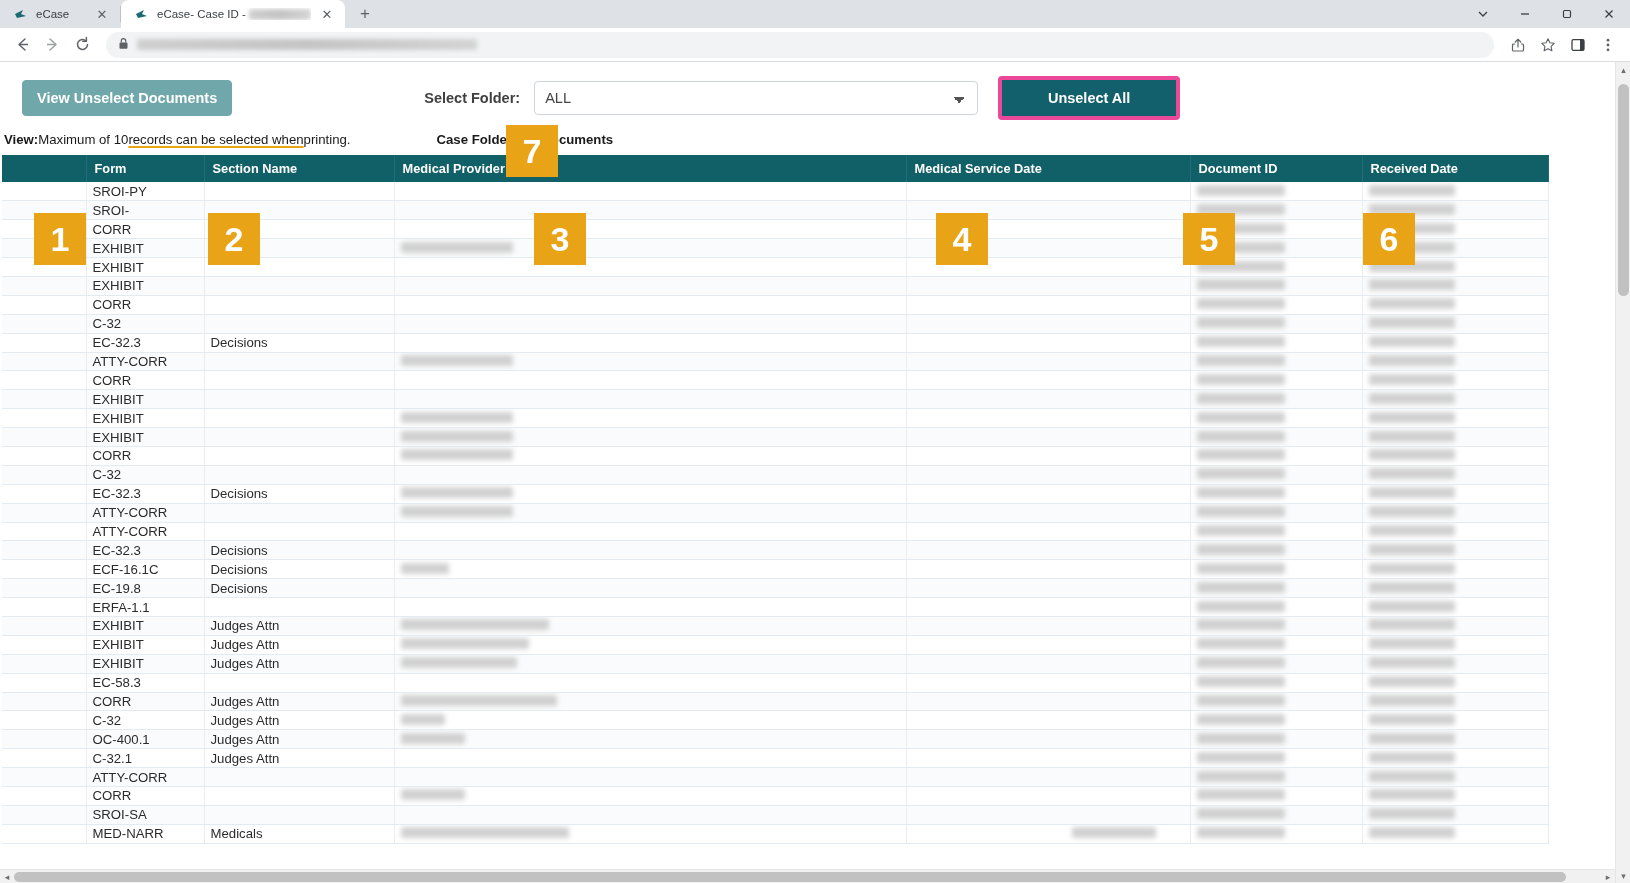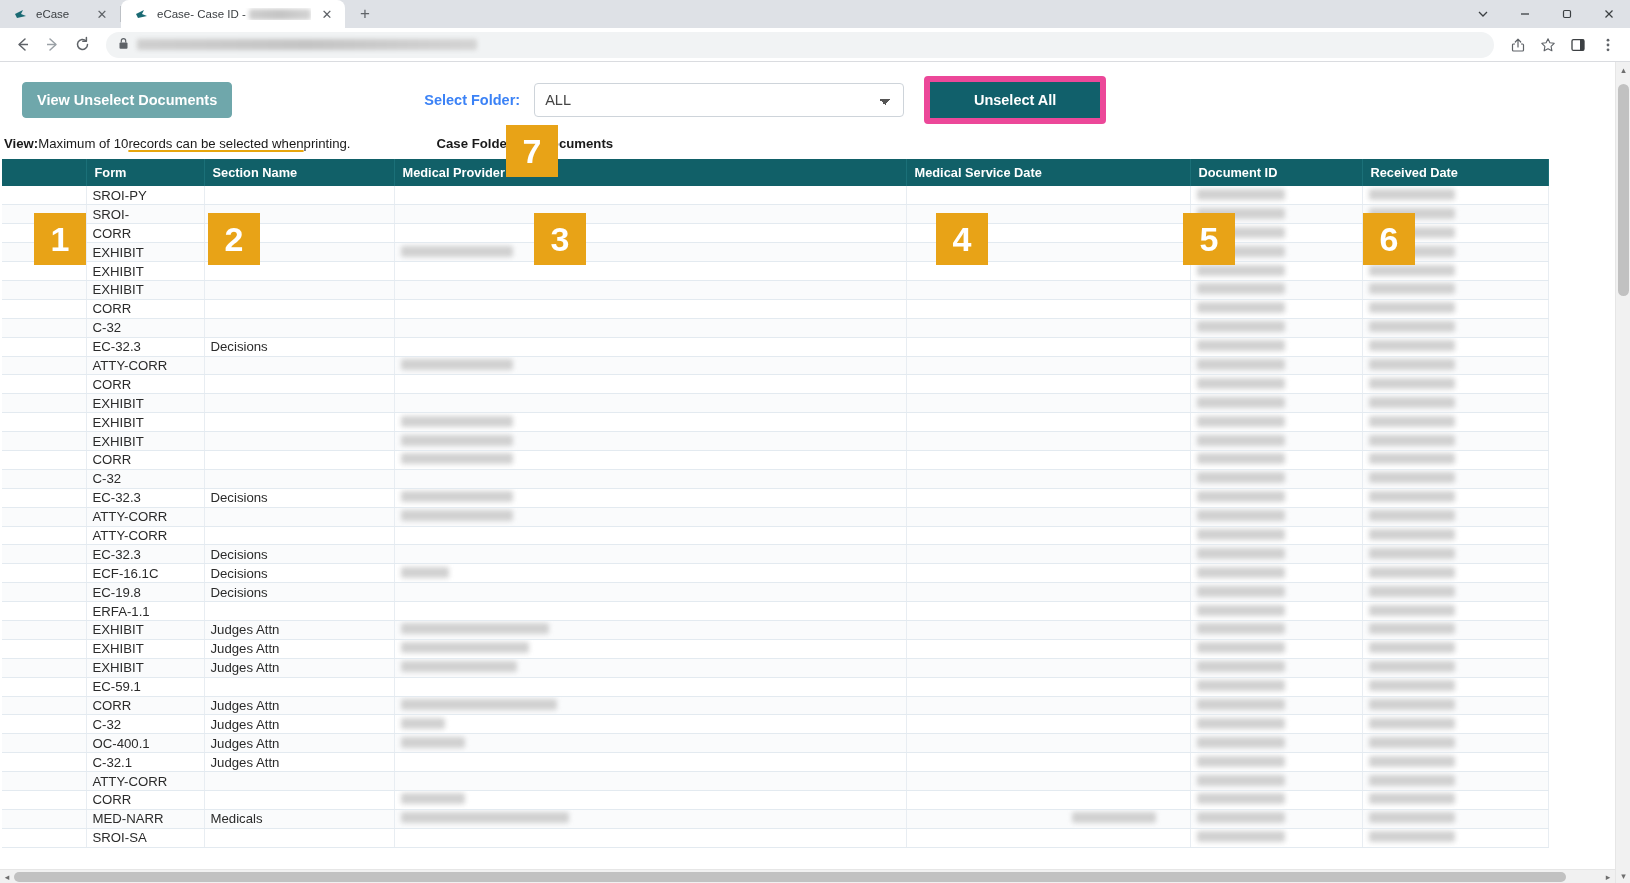--- a/index.html
+++ b/index.html
@@ -131,36 +131,36 @@
     color: #ffffff;
     border: 1px solid #2e7d8a;
     border-radius: 4px;
     padding: 9px 14px;
     cursor: pointer;
     white-space: nowrap;
   }
   .btn-muted { background: #6fa7ab; border-color:#6fa7ab; }
   .btn-primary {
     background: #11606b;
-    border: 6px solid #ec4899;
+    border: 4px solid #ec4899;
     padding: 10px 18px;
     min-width: 182px;
     text-align: center;
   }
   .spacer-1 { width: 12px; }
 
   .label-folder {
     font-size: 14.5px;
     font-weight: bold;
-    color: #3b82f6;
+    color: #404040;
     margin-right: 14px;
     white-space: nowrap;
   }
   .folder-select {
-    width: 370px;
+    width: 444px;
     height: 34px;
     border: 1px solid #ced4da;
     border-radius: 4px;
     background: #fff;
     font-size: 14.5px;
     color: #444;
     padding: 0 10px;
     font-family: "Liberation Sans", sans-serif;
     -webkit-appearance: none; appearance: none;
     background-image: linear-gradient(45deg, transparent 50%, #555 50%), linear-gradient(135deg, #555 50%, transparent 50%);
@@ -687,21 +687,21 @@
               <td></td>
               <td>EXHIBIT</td>
               <td>Judges Attn</td>
               <td><span class="blob" style="width: 116px;"></span></td>
               <td style="text-align:right;padding-right:34px;"></td>
               <td><span class="blob" style="width: 88px;"></span></td>
               <td><span class="blob" style="width: 86px;"></span></td>
             </tr>
             <tr>
               <td></td>
-              <td>EC-59.1</td>
+              <td>EC-58.3</td>
               <td></td>
               <td></td>
               <td style="text-align:right;padding-right:34px;"></td>
               <td><span class="blob" style="width: 88px;"></span></td>
               <td><span class="blob" style="width: 86px;"></span></td>
             </tr>
             <tr>
               <td></td>
               <td>CORR</td>
               <td>Judges Attn</td>
@@ -744,39 +744,39 @@
               <td></td>
               <td style="text-align:right;padding-right:34px;"></td>
               <td><span class="blob" style="width: 88px;"></span></td>
               <td><span class="blob" style="width: 86px;"></span></td>
             </tr>
             <tr>
               <td></td>
               <td>CORR</td>
               <td></td>
               <td><span class="blob" style="width: 64px;"></span></td>
+              <td style="text-align:right;padding-right:34px;"></td>
+              <td><span class="blob" style="width: 88px;"></span></td>
+              <td><span class="blob" style="width: 86px;"></span></td>
+            </tr>
+            <tr>
+              <td></td>
+              <td>SROI-SA</td>
+              <td></td>
+              <td></td>
               <td style="text-align:right;padding-right:34px;"></td>
               <td><span class="blob" style="width: 88px;"></span></td>
               <td><span class="blob" style="width: 86px;"></span></td>
             </tr>
             <tr>
               <td></td>
               <td>MED-NARR</td>
               <td>Medicals</td>
               <td><span class="blob" style="width: 168px;"></span></td>
               <td style="text-align:right;padding-right:34px;"><span class="blob" style="width: 84px;"></span></td>
-              <td><span class="blob" style="width: 88px;"></span></td>
-              <td><span class="blob" style="width: 86px;"></span></td>
-            </tr>
-            <tr>
-              <td></td>
-              <td>SROI-SA</td>
-              <td></td>
-              <td></td>
-              <td style="text-align:right;padding-right:34px;"></td>
               <td><span class="blob" style="width: 88px;"></span></td>
               <td><span class="blob" style="width: 86px;"></span></td>
             </tr>
           </tbody>
       </table>
     </div>
 
     <div id="callouts">
         <div class="badge" style="left: 34px; top: 151px;">1</div>
         <div class="badge" style="left: 208px; top: 151px;">2</div>

